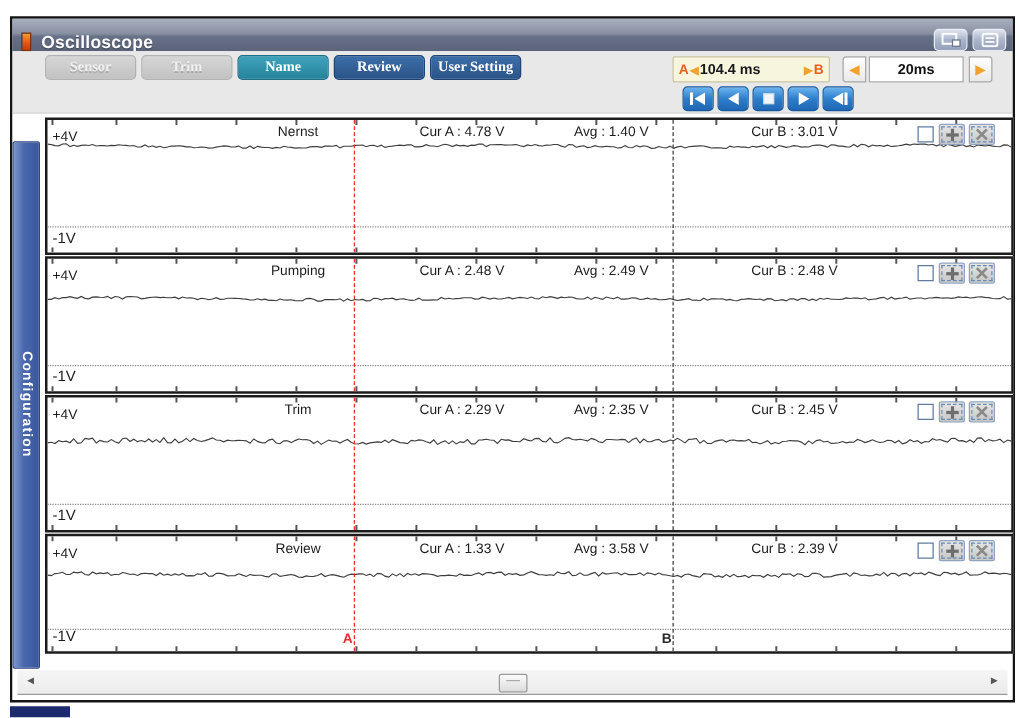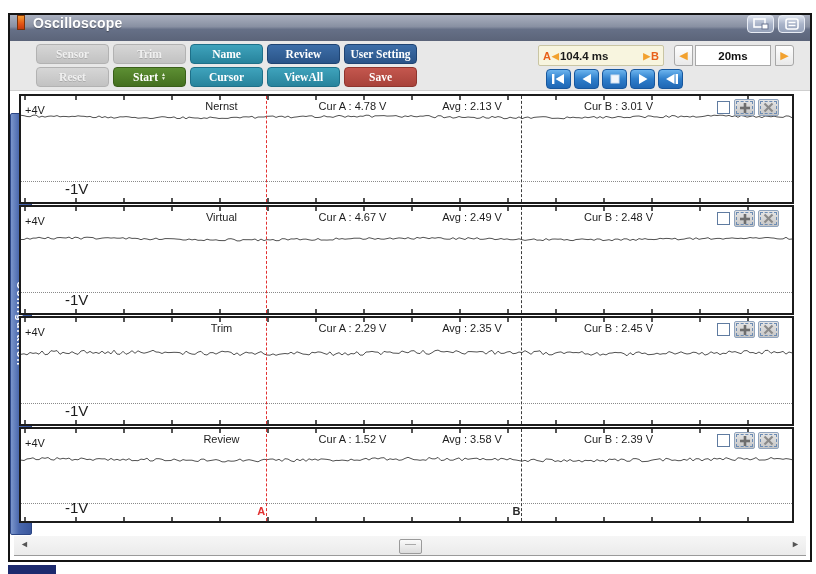--- a/index.html
+++ b/index.html
@@ -5,21 +5,21 @@
   * { margin:0; padding:0; box-sizing:border-box; }
   html,body { width:816px; height:574px; background:#ffffff; font-family:"Liberation Sans", sans-serif; overflow:hidden; }
   .stage { position:relative; width:816px; height:574px; background:#fff; }
 
   
   .window { position:absolute; left:8px; top:13px; width:804px; height:549px; border:2px solid #141414; background:#fff; }
 
   
   .titlebar { position:absolute; left:0; top:0; right:0; height:26px;
     background:linear-gradient(#aab0bf, #8890a2 45%, #667087 55%, #5b6479);
-    display:flex; align-items:flex-start; padding:0 5px; }
+    display:flex; align-items:flex-end; padding:0 5px; }
   .title-icon { width:8px; height:15px; background:linear-gradient(#f59a2e, #e35416 60%, #c43a10); border:1px solid #7a3208; margin-left:2px; }
   .title-text { color:#ffffff; font-size:14px; font-weight:bold; margin-left:8px; letter-spacing:.2px; text-shadow:0 1px 1px rgba(0,0,0,.35); }
   .title-spacer { flex:1; }
   .win-btn { width:27px; height:18px; margin-left:4px; border:1px solid #e8ecf4; border-radius:4px;
     background:linear-gradient(#dde3ee, #aab4c9 50%, #96a2ba); display:flex; align-items:center; justify-content:center; cursor:pointer; }
 
   
   .toolbar { position:absolute; left:0; top:26px; right:0; height:50px; background:#e8e8e8; border-bottom:1px solid #cfcfcf; }
   .btn-grid { position:absolute; left:26px; top:3px; }
   .btn-row { display:flex; gap:4px; margin-bottom:3px; }
@@ -51,37 +51,37 @@
   .pb-btn { width:25px; height:20px; border-radius:4px; border:1px solid #17579d;
     background:linear-gradient(#6cb4ee,#2e7ecb 50%,#1f67b4); display:flex; align-items:center; justify-content:center; cursor:pointer; }
 
   
   .main { position:absolute; left:0; top:76px; right:0; bottom:0; background:#fff; }
   .sidebar-tab { position:absolute; left:0px; top:22px; width:22px; height:422px;
     background:linear-gradient(to right,#7b96cc,#4a68ad 40%,#3a579c); border:1px solid #2c4685; border-radius:2px;
     display:flex; align-items:center; justify-content:center; cursor:pointer; }
   .sidebar-label { writing-mode:vertical-rl; color:#ffffff; font-size:11px; font-weight:bold; letter-spacing:1px; }
 
-  .channels { position:absolute; left:9px; top:3px; width:775px; }
+  .channels { position:absolute; left:26px; top:3px; width:775px; }
   .channel { position:relative; width:100%; height:110px; border:2px solid #1c1c1c; background:#fff; margin-bottom:1px; overflow:hidden; }
   .channel.short { height:96px; }
   .ticks { position:absolute; left:0; right:0; height:4px;
     background:repeating-linear-gradient(to right, transparent 0px, transparent 46px, #555 46px, #555 48px);
     background-position-x:8px; }
   .ticks-top { top:0; }
   .ticks-bottom { bottom:0; }
   .wave { position:absolute; left:0; top:0; }
   .zero-line { position:absolute; left:0; right:0; top:80%; border-top:1px dotted #8a8a8a; }
   .cursor-line { position:absolute; top:0; bottom:0; width:0; }
   .cursor-line.a { border-left:1px dashed #e23030; }
   .cursor-line.b { border-left:1px dashed #3c3c3c; }
   .ch-head { position:absolute; left:0; right:0; top:4px; height:14px; font-size:11px; color:#1c1c1c; }
   .vlab { position:absolute; left:4px; font-size:11px; color:#1c1c1c; }
   .vtop { top:4px; }
-  .vbottom { bottom:5px; left:4px; position:absolute; font-size:15px; color:#1c1c1c;margin-left:40px; }
+  .vbottom { bottom:5px; left:4px; position:absolute; font-size:12px; color:#1c1c1c; }
   .ch-name { position:absolute; left:26%; transform:translateX(-50%); }
   .ch-val.cur-a { position:absolute; left:43%; transform:translateX(-50%); }
   .ch-val.avg { position:absolute; left:58.5%; transform:translateX(-50%); }
   .ch-val.cur-b { position:absolute; left:77.5%; transform:translateX(-50%); }
   .ch-check { position:absolute; right:62px; top:5px; width:13px; height:13px; background:#fff; border:1px solid #5f7ba0; cursor:pointer; }
   .ch-btn { position:absolute; top:3px; width:21px; height:17px; border:1px solid #8fa3bd; outline:1px dashed #6c8cb4; outline-offset:-3px;
     background:linear-gradient(#e6e6e6,#c6c6c6); border-radius:2px; display:flex; align-items:center; justify-content:center; cursor:pointer; padding:0; }
   .ch-btn.move { right:37px; }
   .ch-btn.close { right:13px; }
   .cursor-tag { position:absolute; bottom:4px; font-size:11px; font-weight:bold; }
@@ -128,33 +128,20 @@
 
     <div class="toolbar">
       <div class="btn-grid">
         <div class="btn-row">
           <button class="tb-btn disabled">Sensor</button>
           <button class="tb-btn disabled">Trim</button>
           <button class="tb-btn teal">Name</button>
           <button class="tb-btn navy">Review</button>
           <button class="tb-btn navy">User Setting</button>
         </div>
-        <div class="btn-row">
-          <button class="tb-btn disabled">Reset</button>
-          <button class="tb-btn green">
-            <span>Start</span>
-            <span class="spin-arrows">
-                <span>▲</span>
-                <span>▼</span>
-              </span>
-          </button>
-          <button class="tb-btn teal">Cursor</button>
-          <button class="tb-btn teal">ViewAll</button>
-          <button class="tb-btn red">Save</button>
-        </div>
       </div>
 
       <div class="time-row">
         <div class="time-readout">
           <span class="ab-letter">A</span>
           <span class="ab-arrow">◀</span>
           <span class="time-value">104.4 ms</span>
           <span class="ab-arrow">▶</span>
           <span class="ab-letter">B</span>
         </div>
@@ -206,21 +193,21 @@
         <div class="channel">
           <div class="ticks ticks-top"></div>
           <svg class="wave" width="771" height="106" viewBox="0 0 771 106">
               <polyline points="0,19.3 3,19.7 6,20.5 9,20.7 12,19.2 15,19.1 18,21.3 21,20.2 24,21.1 27,20.3 30,20.0 33,20.4 36,19.6 39,20.8 42,20.4 45,20.5 48,20.8 51,20.3 54,20.5 57,19.8 60,20.2 63,20.3 66,20.8 69,20.4 72,21.6 75,21.5 78,20.0 81,21.6 84,20.6 87,21.9 90,21.0 93,22.2 96,21.6 99,20.8 102,20.9 105,20.6 108,20.9 111,21.5 114,21.4 117,22.2 120,22.0 123,21.7 126,21.8 129,22.5 132,22.4 135,21.7 138,21.2 141,20.7 144,20.9 147,21.6 150,21.6 153,20.9 156,22.5 159,22.5 162,20.8 165,22.8 168,21.1 171,21.7 174,22.0 177,22.0 180,22.7 183,21.9 186,22.4 189,21.0 192,21.6 195,21.9 198,22.5 201,22.3 204,22.4 207,22.4 210,21.5 213,21.3 216,21.3 219,21.9 222,20.9 225,20.8 228,21.0 231,20.3 234,22.3 237,21.0 240,21.0 243,21.0 246,20.3 249,20.2 252,20.0 255,21.4 258,20.4 261,20.2 264,21.4 267,20.1 270,21.9 273,21.2 276,20.9 279,20.4 282,20.1 285,20.5 288,19.9 291,19.8 294,21.5 297,21.5 300,21.1 303,19.7 306,20.8 309,20.8 312,21.4 315,20.2 318,19.4 321,20.0 324,21.3 327,19.9 330,20.7 333,20.3 336,21.1 339,20.1 342,20.3 345,19.2 348,19.3 351,21.3 354,19.8 357,19.8 360,19.7 363,19.6 366,20.1 369,20.0 372,19.9 375,19.6 378,20.6 381,21.3 384,19.9 387,20.6 390,19.6 393,20.5 396,20.8 399,20.1 402,20.2 405,19.6 408,19.6 411,20.9 414,21.8 417,19.7 420,19.8 423,21.8 426,21.1 429,20.6 432,22.1 435,21.6 438,20.5 441,21.4 444,21.5 447,21.0 450,21.3 453,21.4 456,22.4 459,22.1 462,20.5 465,22.0 468,22.2 471,20.4 474,21.5 477,20.6 480,21.2 483,22.7 486,22.5 489,21.2 492,22.0 495,22.4 498,20.9 501,22.7 504,21.5 507,21.0 510,22.4 513,21.4 516,21.1 519,20.9 522,20.7 525,20.8 528,21.5 531,22.4 534,22.3 537,22.2 540,22.5 543,22.8 546,20.9 549,21.8 552,21.2 555,21.7 558,21.7 561,22.2 564,21.0 567,21.7 570,21.1 573,20.5 576,22.2 579,20.6 582,22.2 585,20.4 588,21.1 591,21.9 594,21.4 597,20.5 600,20.8 603,21.7 606,21.4 609,21.6 612,20.4 615,20.1 618,20.0 621,20.7 624,21.7 627,19.8 630,20.1 633,20.9 636,20.9 639,21.5 642,21.6 645,19.6 648,21.4 651,19.5 654,19.8 657,21.4 660,20.0 663,20.7 666,20.4 669,21.1 672,20.1 675,21.2 678,20.9 681,20.6 684,20.1 687,19.3 690,20.1 693,19.2 696,19.5 699,19.2 702,19.3 705,20.0 708,19.4 711,20.7 714,19.7 717,21.3 720,19.5 723,20.1 726,21.1 729,20.5 732,19.8 735,21.3 738,20.5 741,21.6 744,20.0 747,20.3 750,20.8 753,20.2 756,20.9 759,21.2 762,21.4 765,19.9 768,20.1 771,21.7" fill="none" stroke="#3d3d3d" stroke-width="0.9"></polyline>
             </svg>
           <div class="zero-line"></div>
           <div class="ch-head">
             <span class="vlab vtop">+4V</span>
             <span class="ch-name">Nernst</span>
             <span class="ch-val cur-a">Cur A : 4.78 V</span>
-            <span class="ch-val avg">Avg : 2.13 V</span>
+            <span class="ch-val avg">Avg : 1.40 V</span>
             <span class="ch-val cur-b">Cur B : 3.01 V</span>
           </div>
           <span class="ch-check"></span>
           <button class="ch-btn move">
             <svg width="12" height="12" viewBox="0 0 12 12">
               <rect x="4.7" y="1" width="2.6" height="10" fill="#6e6e6e"></rect>
                 <rect x="1" y="4.7" width="10" height="2.6" fill="#6e6e6e"></rect>
             </svg>
           </button>
           <button class="ch-btn close">
@@ -236,22 +223,22 @@
           </div>
 
         <div class="channel">
           <div class="ticks ticks-top"></div>
           <svg class="wave" width="771" height="106" viewBox="0 0 771 106">
               <polyline points="0,32.5 3,32.5 6,31.1 9,32.2 12,31.1 15,31.1 18,30.3 21,31.1 24,31.7 27,30.2 30,31.7 33,32.1 36,30.7 39,30.5 42,30.8 45,31.0 48,30.1 51,31.8 54,30.2 57,30.6 60,32.2 63,30.5 66,30.2 69,30.4 72,30.6 75,32.1 78,31.7 81,31.1 84,30.8 87,30.7 90,31.1 93,30.8 96,31.2 99,31.2 102,30.7 105,32.1 108,30.6 111,31.4 114,31.3 117,31.6 120,32.7 123,31.6 126,32.0 129,32.8 132,32.2 135,31.1 138,32.5 141,32.4 144,31.6 147,31.6 150,31.7 153,31.8 156,32.1 159,32.3 162,33.0 165,33.0 168,32.0 171,32.9 174,32.3 177,33.3 180,33.2 183,33.6 186,32.2 189,33.0 192,33.1 195,32.8 198,33.5 201,33.6 204,33.6 207,31.9 210,31.7 213,32.4 216,33.9 219,33.9 222,32.6 225,32.7 228,32.7 231,32.8 234,32.0 237,33.9 240,32.1 243,33.6 246,32.6 249,33.0 252,32.5 255,33.7 258,33.6 261,31.7 264,31.8 267,33.0 270,31.9 273,32.0 276,31.5 279,32.9 282,32.2 285,32.1 288,32.8 291,33.3 294,33.0 297,31.5 300,33.1 303,33.0 306,33.1 309,32.9 312,33.0 315,31.0 318,32.2 321,31.6 324,32.2 327,31.9 330,31.7 333,31.2 336,31.2 339,31.2 342,32.3 345,32.1 348,30.7 351,31.4 354,32.3 357,31.4 360,32.1 363,32.2 366,31.6 369,30.9 372,32.1 375,31.4 378,30.9 381,31.2 384,31.8 387,30.6 390,31.8 393,32.2 396,30.4 399,31.2 402,30.3 405,30.9 408,31.7 411,30.7 414,31.2 417,30.6 420,30.8 423,31.9 426,32.2 429,32.2 432,30.7 435,32.5 438,30.8 441,31.6 444,32.5 447,30.6 450,31.4 453,32.0 456,30.7 459,32.3 462,32.3 465,31.9 468,31.2 471,31.5 474,32.6 477,32.3 480,31.5 483,32.4 486,31.9 489,32.7 492,32.8 495,32.5 498,31.8 501,32.7 504,33.4 507,32.9 510,32.5 513,31.9 516,33.2 519,33.0 522,33.6 525,31.6 528,33.2 531,32.1 534,32.0 537,32.2 540,32.0 543,33.1 546,32.5 549,33.4 552,33.6 555,32.5 558,32.3 561,31.9 564,32.3 567,32.6 570,32.2 573,33.3 576,31.9 579,32.1 582,33.6 585,33.2 588,32.7 591,33.7 594,32.1 597,32.1 600,33.3 603,31.8 606,31.9 609,33.4 612,32.3 615,33.4 618,31.6 621,32.4 624,31.6 627,32.4 630,32.4 633,32.6 636,32.3 639,31.3 642,31.8 645,31.4 648,31.5 651,32.0 654,31.2 657,32.9 660,32.4 663,32.1 666,31.3 669,30.9 672,32.5 675,30.8 678,32.3 681,31.7 684,31.4 687,30.7 690,32.3 693,31.8 696,31.4 699,31.4 702,32.2 705,31.4 708,31.3 711,30.9 714,31.3 717,31.5 720,31.2 723,31.7 726,31.3 729,30.5 732,31.0 735,30.7 738,31.4 741,31.1 744,30.6 747,30.5 750,30.9 753,31.1 756,31.8 759,32.0 762,31.9 765,30.3 768,32.3 771,32.0" fill="none" stroke="#3d3d3d" stroke-width="0.9"></polyline>
             </svg>
           <div class="zero-line"></div>
           <div class="ch-head">
             <span class="vlab vtop">+4V</span>
-            <span class="ch-name">Virtual</span>
-            <span class="ch-val cur-a">Cur A : 4.67 V</span>
+            <span class="ch-name">Pumping</span>
+            <span class="ch-val cur-a">Cur A : 2.48 V</span>
             <span class="ch-val avg">Avg : 2.49 V</span>
             <span class="ch-val cur-b">Cur B : 2.48 V</span>
           </div>
           <span class="ch-check"></span>
           <button class="ch-btn move">
             <svg width="12" height="12" viewBox="0 0 12 12">
               <rect x="4.7" y="1" width="2.6" height="10" fill="#6e6e6e"></rect>
                 <rect x="1" y="4.7" width="10" height="2.6" fill="#6e6e6e"></rect>
             </svg>
           </button>
@@ -301,21 +288,21 @@
 
         <div class="channel short">
           <div class="ticks ticks-top"></div>
           <svg class="wave" width="771" height="92" viewBox="0 0 771 92">
               <polyline points="0,31.1 3,31.5 6,29.9 9,29.6 12,28.8 15,30.6 18,30.6 21,28.7 24,29.3 27,28.5 30,30.6 33,31.1 36,28.6 39,30.1 42,29.3 45,29.9 48,29.1 51,31.3 54,30.4 57,30.8 60,29.0 63,29.6 66,30.6 69,30.2 72,31.4 75,29.9 78,29.6 81,29.9 84,29.8 87,31.4 90,29.4 93,31.2 96,30.3 99,31.4 102,30.1 105,31.2 108,29.7 111,31.7 114,31.5 117,31.7 120,30.1 123,30.6 126,29.2 129,32.0 132,31.9 135,29.7 138,29.7 141,30.3 144,31.7 147,31.6 150,31.5 153,30.0 156,31.1 159,32.2 162,30.6 165,31.3 168,31.2 171,31.2 174,32.1 177,32.5 180,30.2 183,30.1 186,32.1 189,31.6 192,31.1 195,30.6 198,31.3 201,32.8 204,32.9 207,31.7 210,32.2 213,32.1 216,31.4 219,30.0 222,32.2 225,31.2 228,30.7 231,31.3 234,32.1 237,32.8 240,31.2 243,30.3 246,30.7 249,30.1 252,30.0 255,31.4 258,30.3 261,32.3 264,29.7 267,30.1 270,31.9 273,32.7 276,30.1 279,31.7 282,29.9 285,32.3 288,29.8 291,31.0 294,30.0 297,31.3 300,29.9 303,30.1 306,30.4 309,30.9 312,32.1 315,31.4 318,31.5 321,31.1 324,31.4 327,31.9 330,30.1 333,31.3 336,31.1 339,31.4 342,30.2 345,29.3 348,31.0 351,29.2 354,28.9 357,29.9 360,28.9 363,28.7 366,31.2 369,29.8 372,30.5 375,29.9 378,31.3 381,30.9 384,29.4 387,28.3 390,29.5 393,30.7 396,30.8 399,31.3 402,30.8 405,31.3 408,28.5 411,29.8 414,29.9 417,28.4 420,31.5 423,31.2 426,29.3 429,31.2 432,31.2 435,29.9 438,28.9 441,31.7 444,29.1 447,30.3 450,29.8 453,29.4 456,29.2 459,30.8 462,29.4 465,30.7 468,30.7 471,30.6 474,29.3 477,31.3 480,29.3 483,29.8 486,30.9 489,29.4 492,30.7 495,31.0 498,31.6 501,32.2 504,31.3 507,32.6 510,30.6 513,30.2 516,31.5 519,32.1 522,32.8 525,29.9 528,30.2 531,30.5 534,32.5 537,31.7 540,32.8 543,30.7 546,32.4 549,30.5 552,32.3 555,32.1 558,31.3 561,33.0 564,31.3 567,31.6 570,31.4 573,32.8 576,30.6 579,32.0 582,31.3 585,32.9 588,30.1 591,30.5 594,30.0 597,32.0 600,30.0 603,30.5 606,32.3 609,32.2 612,29.7 615,29.6 618,30.4 621,32.7 624,32.5 627,32.3 630,31.3 633,30.7 636,30.3 639,29.7 642,32.1 645,29.3 648,30.0 651,31.4 654,31.0 657,31.7 660,31.6 663,30.3 666,31.3 669,28.9 672,31.8 675,29.7 678,29.8 681,31.8 684,30.1 687,29.7 690,31.6 693,29.2 696,30.0 699,29.3 702,30.8 705,28.7 708,29.7 711,30.9 714,31.5 717,28.8 720,29.1 723,30.3 726,29.5 729,30.9 732,30.0 735,28.6 738,31.1 741,31.0 744,31.0 747,30.2 750,28.5 753,29.9 756,29.5 759,29.7 762,30.3 765,29.6 768,30.0 771,30.7" fill="none" stroke="#3d3d3d" stroke-width="0.9"></polyline>
             </svg>
           <div class="zero-line"></div>
           <div class="ch-head">
             <span class="vlab vtop">+4V</span>
             <span class="ch-name">Review</span>
-            <span class="ch-val cur-a">Cur A : 1.52 V</span>
+            <span class="ch-val cur-a">Cur A : 1.33 V</span>
             <span class="ch-val avg">Avg : 3.58 V</span>
             <span class="ch-val cur-b">Cur B : 2.39 V</span>
           </div>
           <span class="ch-check"></span>
           <button class="ch-btn move">
             <svg width="12" height="12" viewBox="0 0 12 12">
               <rect x="4.7" y="1" width="2.6" height="10" fill="#6e6e6e"></rect>
                 <rect x="1" y="4.7" width="10" height="2.6" fill="#6e6e6e"></rect>
             </svg>
           </button>

